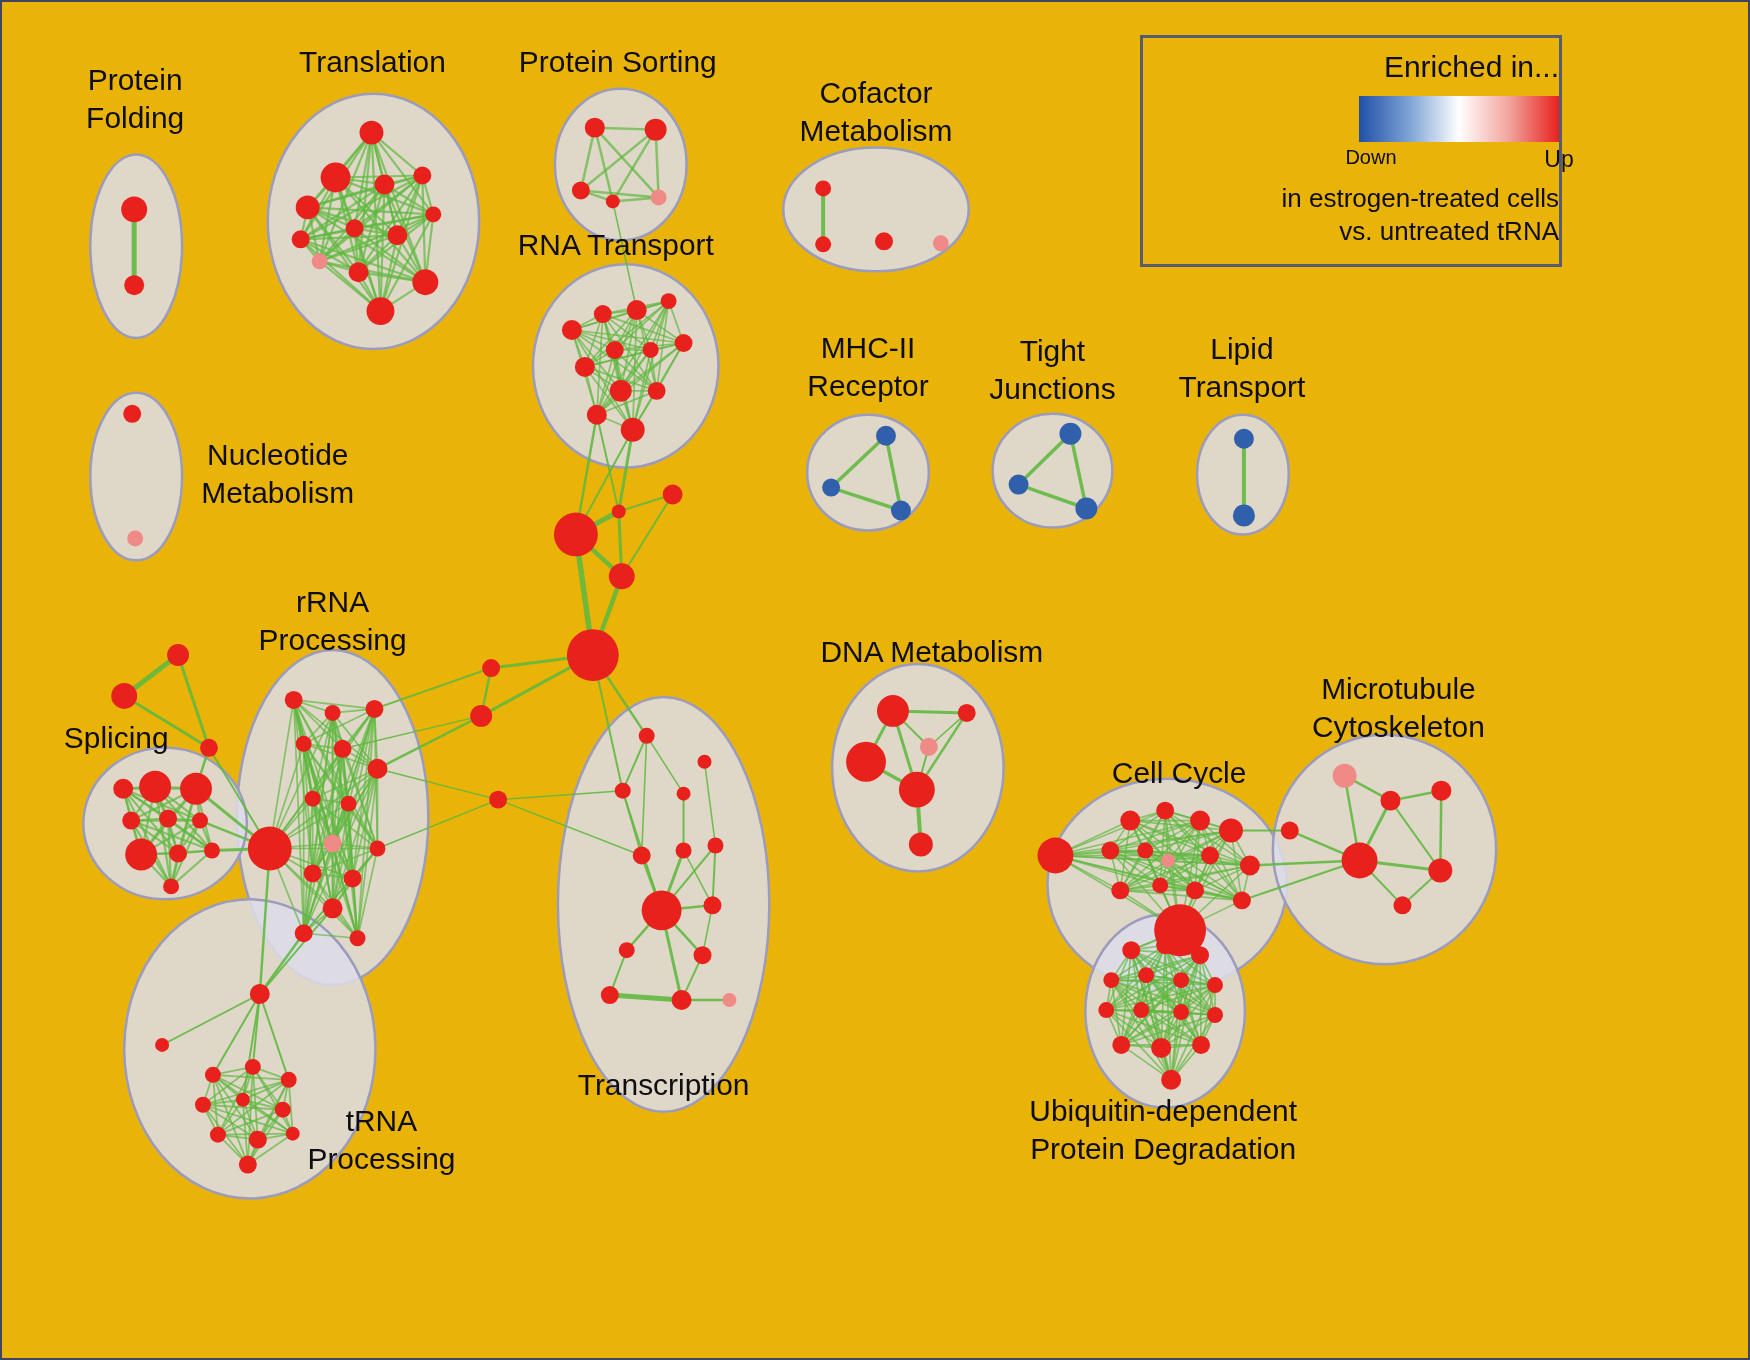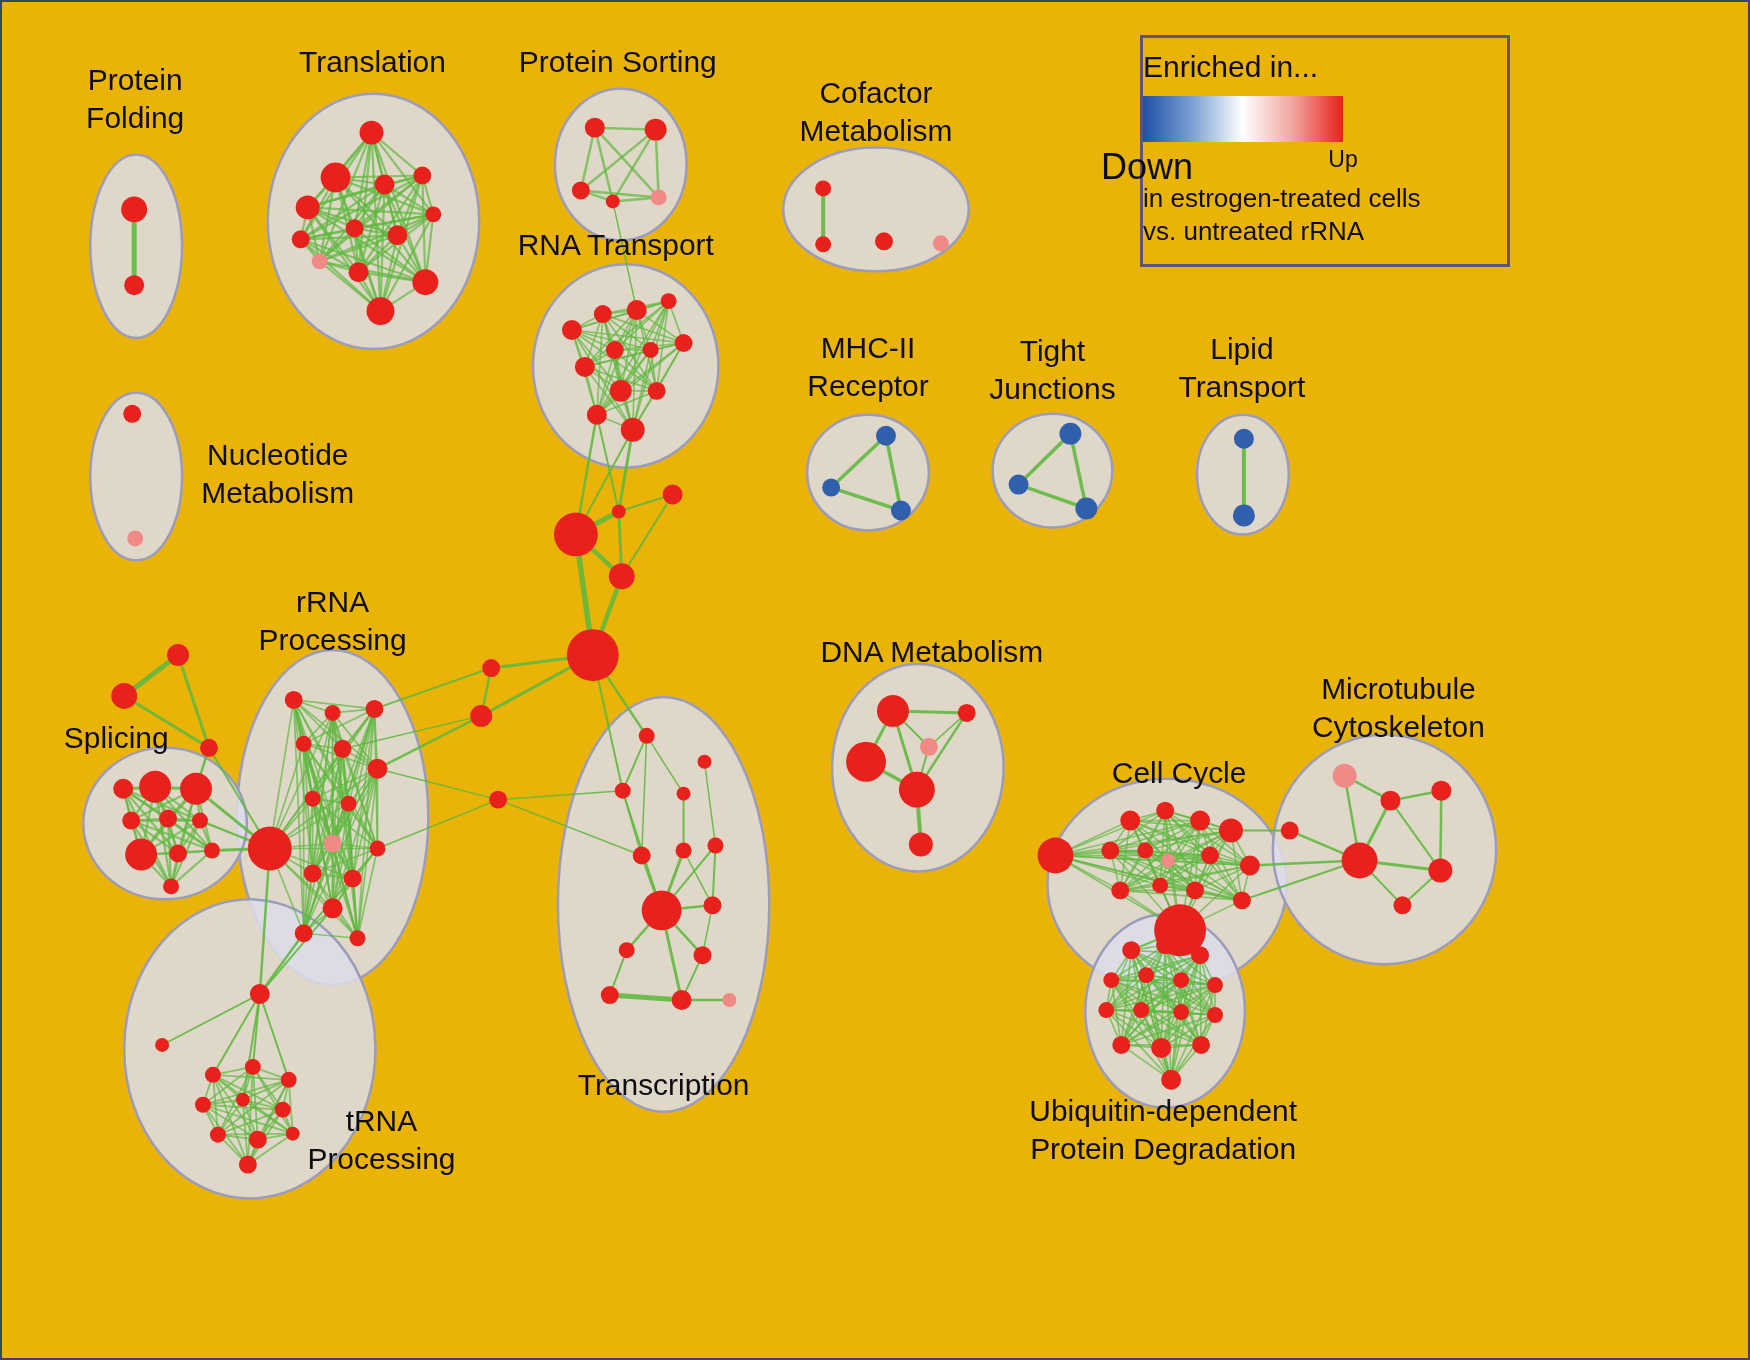--- a/index.html
+++ b/index.html
@@ -9,28 +9,28 @@
     width:1750px;height:1360px;
     box-sizing:border-box;
     background:#eab308;
     border:2px solid #3f4560;
     overflow:hidden;
     font-family:"Liberation Sans",sans-serif;
   }
   svg#network-svg{position:absolute;left:0;top:0;width:100%;height:100%;}
   .cluster-label{font-size:30px;fill:#0d0d12;}
   .legend{
-    position:absolute;left:1138px;top:33px;width:370px;height:232px;
+    position:absolute;left:1138px;top:33px;width:422px;height:232px;
     box-sizing:border-box;border:3px solid #565b72;
-    display:flex;flex-direction:column;align-items:flex-start;
+    display:flex;flex-direction:column;align-items:flex-end;
   }
   .legend-title{font-size:30px;color:#0d0d12;margin-top:12px;}
   .legend-bar{width:200px;height:46px;margin-top:12px;}
   .legend-ends{position:relative;width:200px;height:36px;margin-top:4px;}
-  .legend-ends .end-down{position:absolute;left:4px;transform:translateX(-50%);font-size:36px;color:#0d0d12;}
+  .legend-ends .end-down{position:absolute;left:12px;transform:translateX(-50%);font-size:20px;color:#0d0d12;}
   .legend-ends .end-up{position:absolute;right:0;transform:translateX(50%);font-size:23px;color:#0d0d12;}
   .legend-sub{font-size:26px;color:#0d0d12;line-height:1.25;}
 </style>
 </head>
 <body>
 
 <div class="figure">
 
   <svg id="network-svg" viewBox="0 0 1750 1360">
       <g>
@@ -899,16 +899,16 @@
     </svg>
 
   <div class="legend">
     <div class="legend-title">Enriched in...</div>
     <div class="legend-bar" id="legend-bar" style="background: linear-gradient(to right, rgb(32, 80, 168), rgb(125, 162, 212), rgb(255, 255, 255), rgb(242, 164, 158), rgb(232, 33, 29));"></div>
     <div class="legend-ends">
       <span class="end-down">Down</span>
       <span class="end-up">Up</span>
     </div>
     <div class="legend-sub">in estrogen-treated cells</div>
-    <div class="legend-sub">vs. untreated rRNA</div>
+    <div class="legend-sub">vs. untreated tRNA</div>
   </div>
 
 </div>
 
 </body></html>

